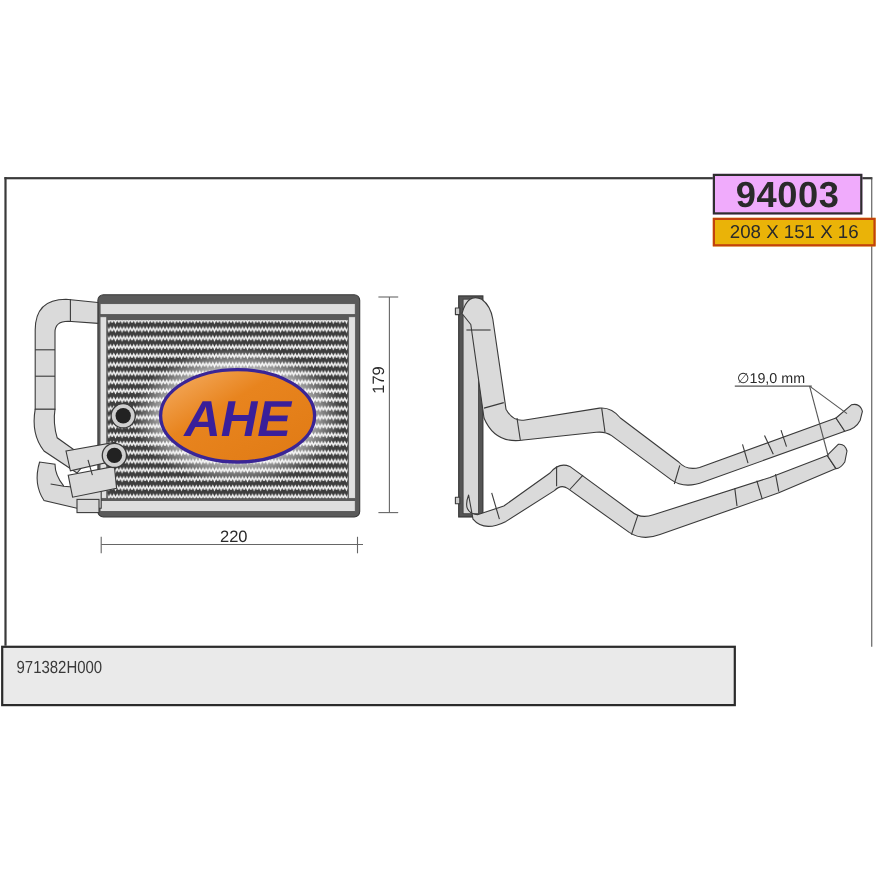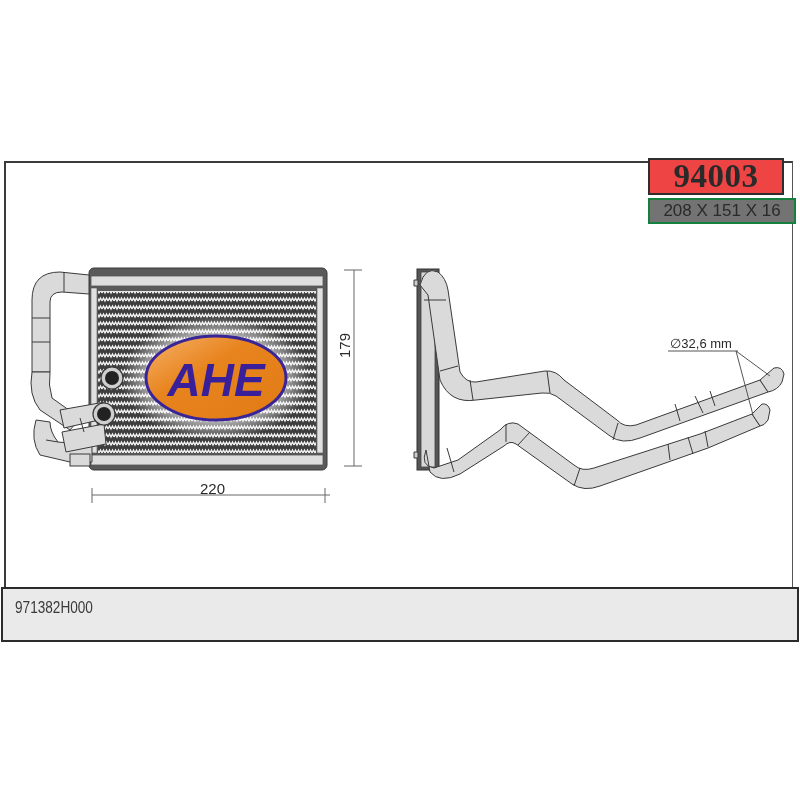--- a/index.html
+++ b/index.html
@@ -1,20 +1,20 @@
 <!DOCTYPE html>
 <html><head>
 <meta charset="utf-8">
 <style>
   html, body { margin:0; padding:0; background:#ffffff; }
   body { width:800px; height:800px; position:relative; overflow:hidden; font-family:"Liberation Sans", sans-serif; color:#2b2b2b; }
   .frame { position:absolute; left:4px; top:161px; width:789px; height:427px; border-left:2px solid #3a3a3a; border-top:2px solid #3a3a3a; border-right:1px solid #555; box-sizing:border-box; }
-  .partno { position:absolute; left:648px; top:158px; width:136px; height:37px; background:#ef4444; border:2px solid #2e2e2e; box-sizing:border-box; display:flex; align-items:center; justify-content:center; font-weight:bold; font-size:33px; color:#2a2a2a; letter-spacing:0.5px;font-family:Liberation Serif, serif; }
-  .dims { position:absolute; left:648px; top:198px; width:148px; height:26px; background:#737373; border:2px solid #15803d; box-sizing:border-box; display:flex; align-items:center; justify-content:center; font-size:17px; color:#2a2a2a; }
-  .footer { position:absolute; left:1px; top:587px; width:798px; height:55px; background:#eaeaea; border:2px solid #2b2b2b; box-sizing:border-box; }
+  .partno { position:absolute; left:648px; top:158px; width:136px; height:37px; background:#f0abfc; border:2px solid #2e2e2e; box-sizing:border-box; display:flex; align-items:center; justify-content:center; font-weight:bold; font-size:33px; color:#2a2a2a; letter-spacing:0.5px; }
+  .dims { position:absolute; left:648px; top:198px; width:148px; height:26px; background:#eab308; border:2px solid #c2410c; box-sizing:border-box; display:flex; align-items:center; justify-content:center; font-size:17px; color:#2a2a2a; }
+  .footer { position:absolute; left:1px; top:587px; width:668px; height:55px; background:#eaeaea; border:2px solid #2b2b2b; box-sizing:border-box; }
   .footer .oem { position:absolute; left:12px; top:10px; font-size:16px; color:#3a3a3a; transform:scaleX(0.85); transform-origin:left; }
   .dim-label { position:absolute; font-size:14px; color:#2a2a2a; }
   .diag { position:absolute; left:0; top:0; }
 </style>
 </head>
 <body>
 
 <div class="frame"></div>
 
 <div class="partno">
@@ -120,17 +120,17 @@
 
   <g stroke="#555" stroke-width="1" fill="none">
     <line x1="668" y1="351" x2="738" y2="351"></line>
     <line x1="736" y1="351" x2="770" y2="376"></line>
     <line x1="736" y1="351" x2="753" y2="415"></line>
   </g>
 </svg>
 
 <span class="dim-label" style="left:200px; top:480px; font-size:15px;">220</span>
 <span class="dim-label" style="left:336px; top:358px; font-size:15px; transform:rotate(-90deg); transform-origin:left top;">179</span>
-<span class="dim-label" style="left:670px; top:336px; font-size:13px;">∅32,6 mm</span>
+<span class="dim-label" style="left:670px; top:336px; font-size:13px;">∅19,0 mm</span>
 
 <div class="footer">
   <span class="oem">971382H000</span>
 </div>
 
 </body></html>

